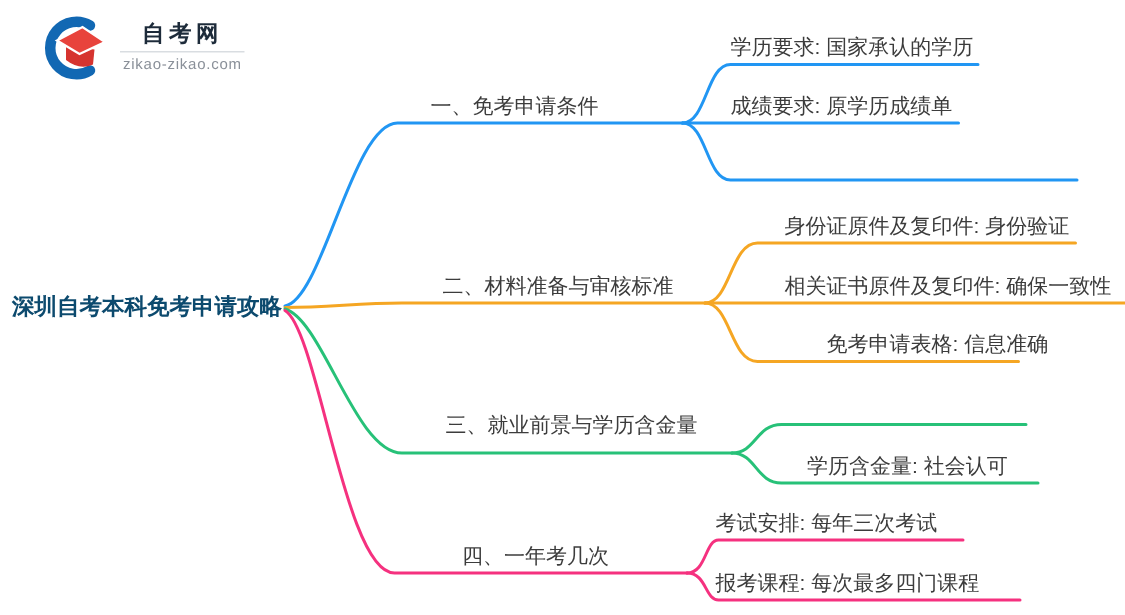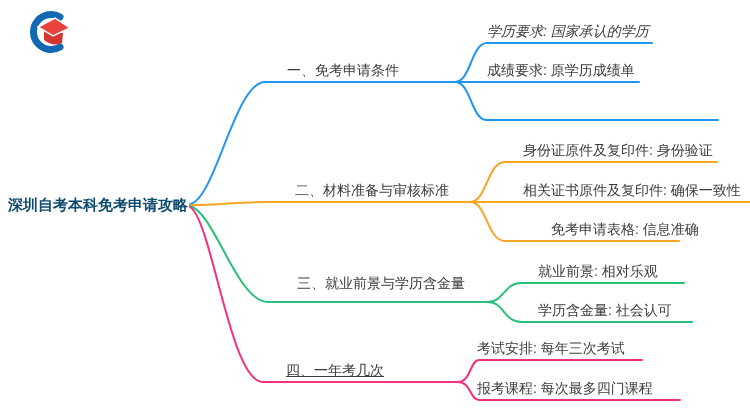--- a/index.html
+++ b/index.html
@@ -53,34 +53,37 @@
       <path d="M458,382 C471,382 470,400 479,400 L680,400"></path>
     </g>
   </svg>
 
   <div class="logo">
     <svg class="logo-icon" viewBox="0 0 48 44">
       <path d="M33,7 A17.5,17.5 0 1 0 33,37" stroke="#1268B3" stroke-width="7" fill="none" stroke-linecap="round" style="stroke: rgb(18, 104, 179);"></path>
       <path d="M17,20 L36,23 L35,33 Q26,37 17,30 Z" fill="#D6342F" style="fill: rgb(214, 52, 47);"></path>
       <path d="M11,17 L28,8 L43,18 L26,26 Z" fill="#E8433C" stroke="#ffffff" stroke-width="1.5" style="fill: rgb(232, 67, 60);"></path>
     </svg>
+    <div class="logo-text">
+      <div class="logo-title">自考网</div>
+      <div class="logo-domain">zikao-zikao.com</div>
+    </div>
   </div>
 
   <div class="node root" style="left:8px;top:196px;">深圳自考本科免考申请攻略</div>
 
   <div class="node" style="left:287px;top:61px;">一、免考申请条件</div>
-  <div class="node" style="left:487px;top:22px;font-style:italic;">学历要求: 国家承认的学历</div>
+  <div class="node" style="left:487px;top:22px;">学历要求: 国家承认的学历</div>
   <div class="node" style="left:487px;top:61px;">成绩要求: 原学历成绩单</div>
 
   <div class="node" style="left:295px;top:181px;">二、材料准备与审核标准</div>
   <div class="node" style="left:523px;top:141px;">身份证原件及复印件: 身份验证</div>
   <div class="node" style="left:523px;top:181px;">相关证书原件及复印件: 确保一致性</div>
   <div class="node" style="left:523px;top:220px;margin-left:28px;">免考申请表格: 信息准确</div>
 
   <div class="node" style="left:297px;top:274px;">三、就业前景与学历含金量</div>
-  <div class="node" style="left:538px;top:262px;">就业前景: 相对乐观</div>
   <div class="node" style="left:538px;top:301px;">学历含金量: 社会认可</div>
 
-  <div class="node" style="left:286px;top:361px;text-decoration:underline;">四、一年考几次</div>
+  <div class="node" style="left:308px;top:361px;">四、一年考几次</div>
   <div class="node" style="left:477px;top:339px;">考试安排: 每年三次考试</div>
   <div class="node" style="left:477px;top:379px;text-align:center;">报考课程: 每次最多四门课程</div>
 
 </div>
 
 </body></html>

